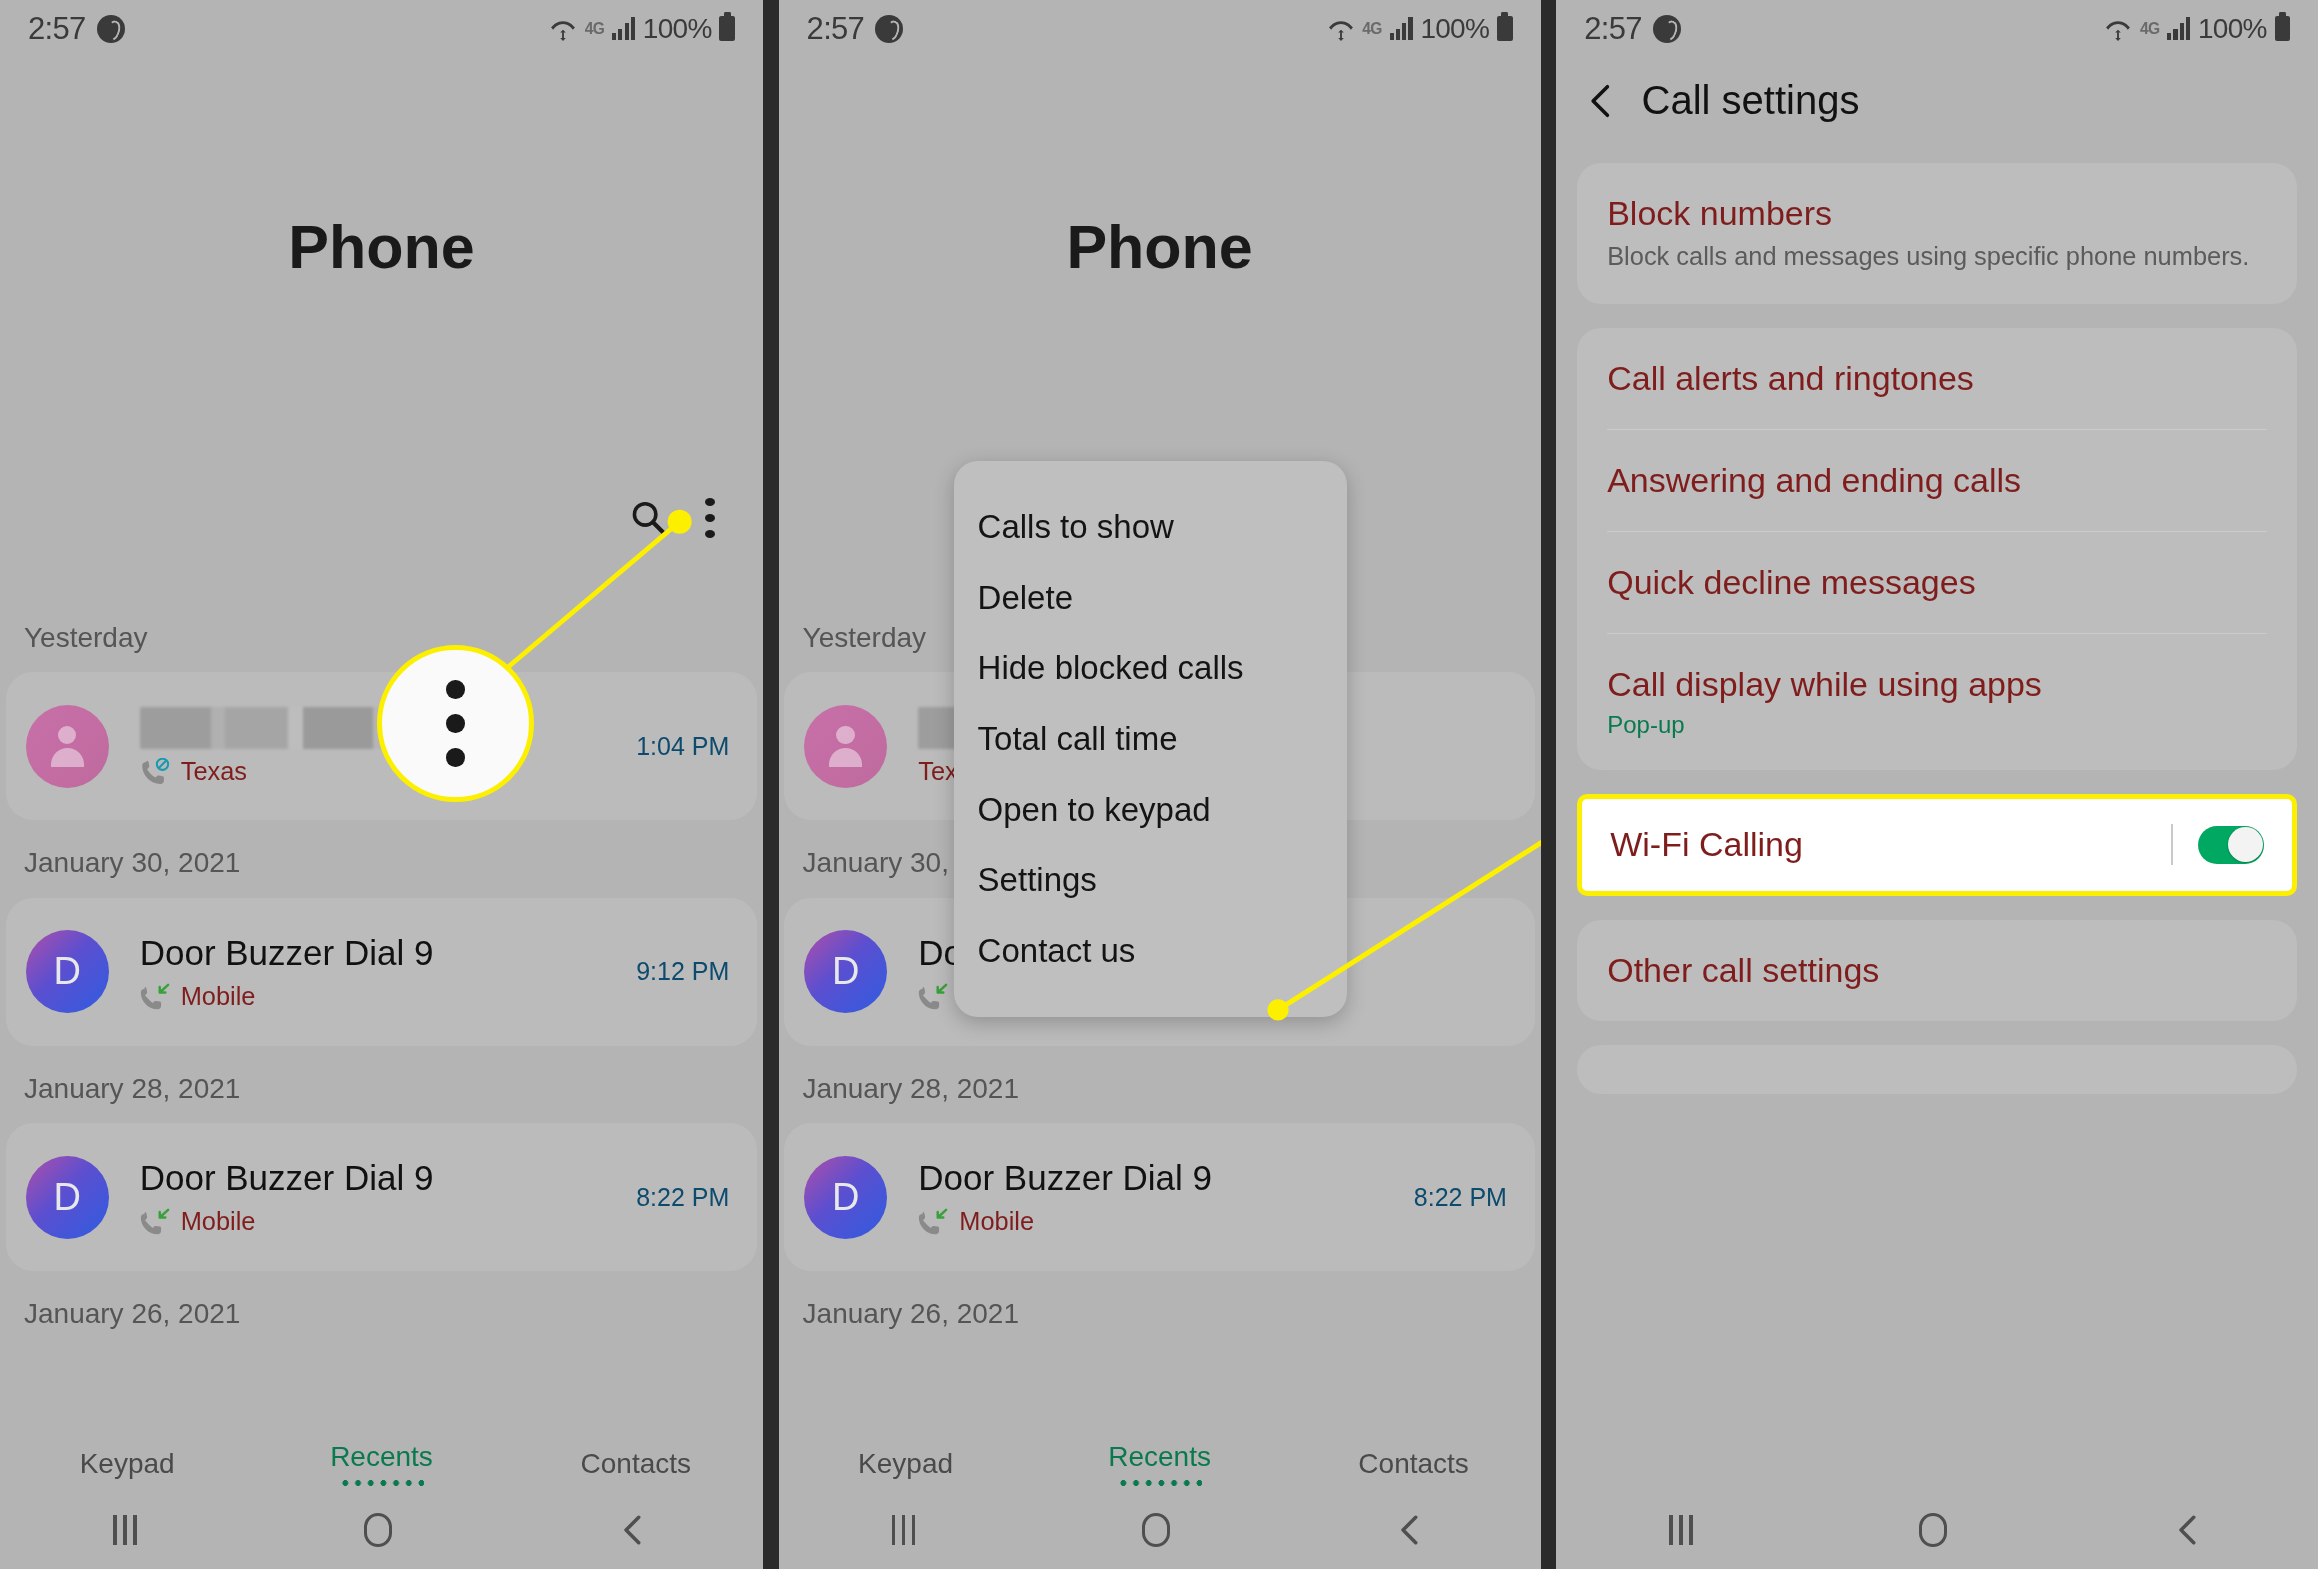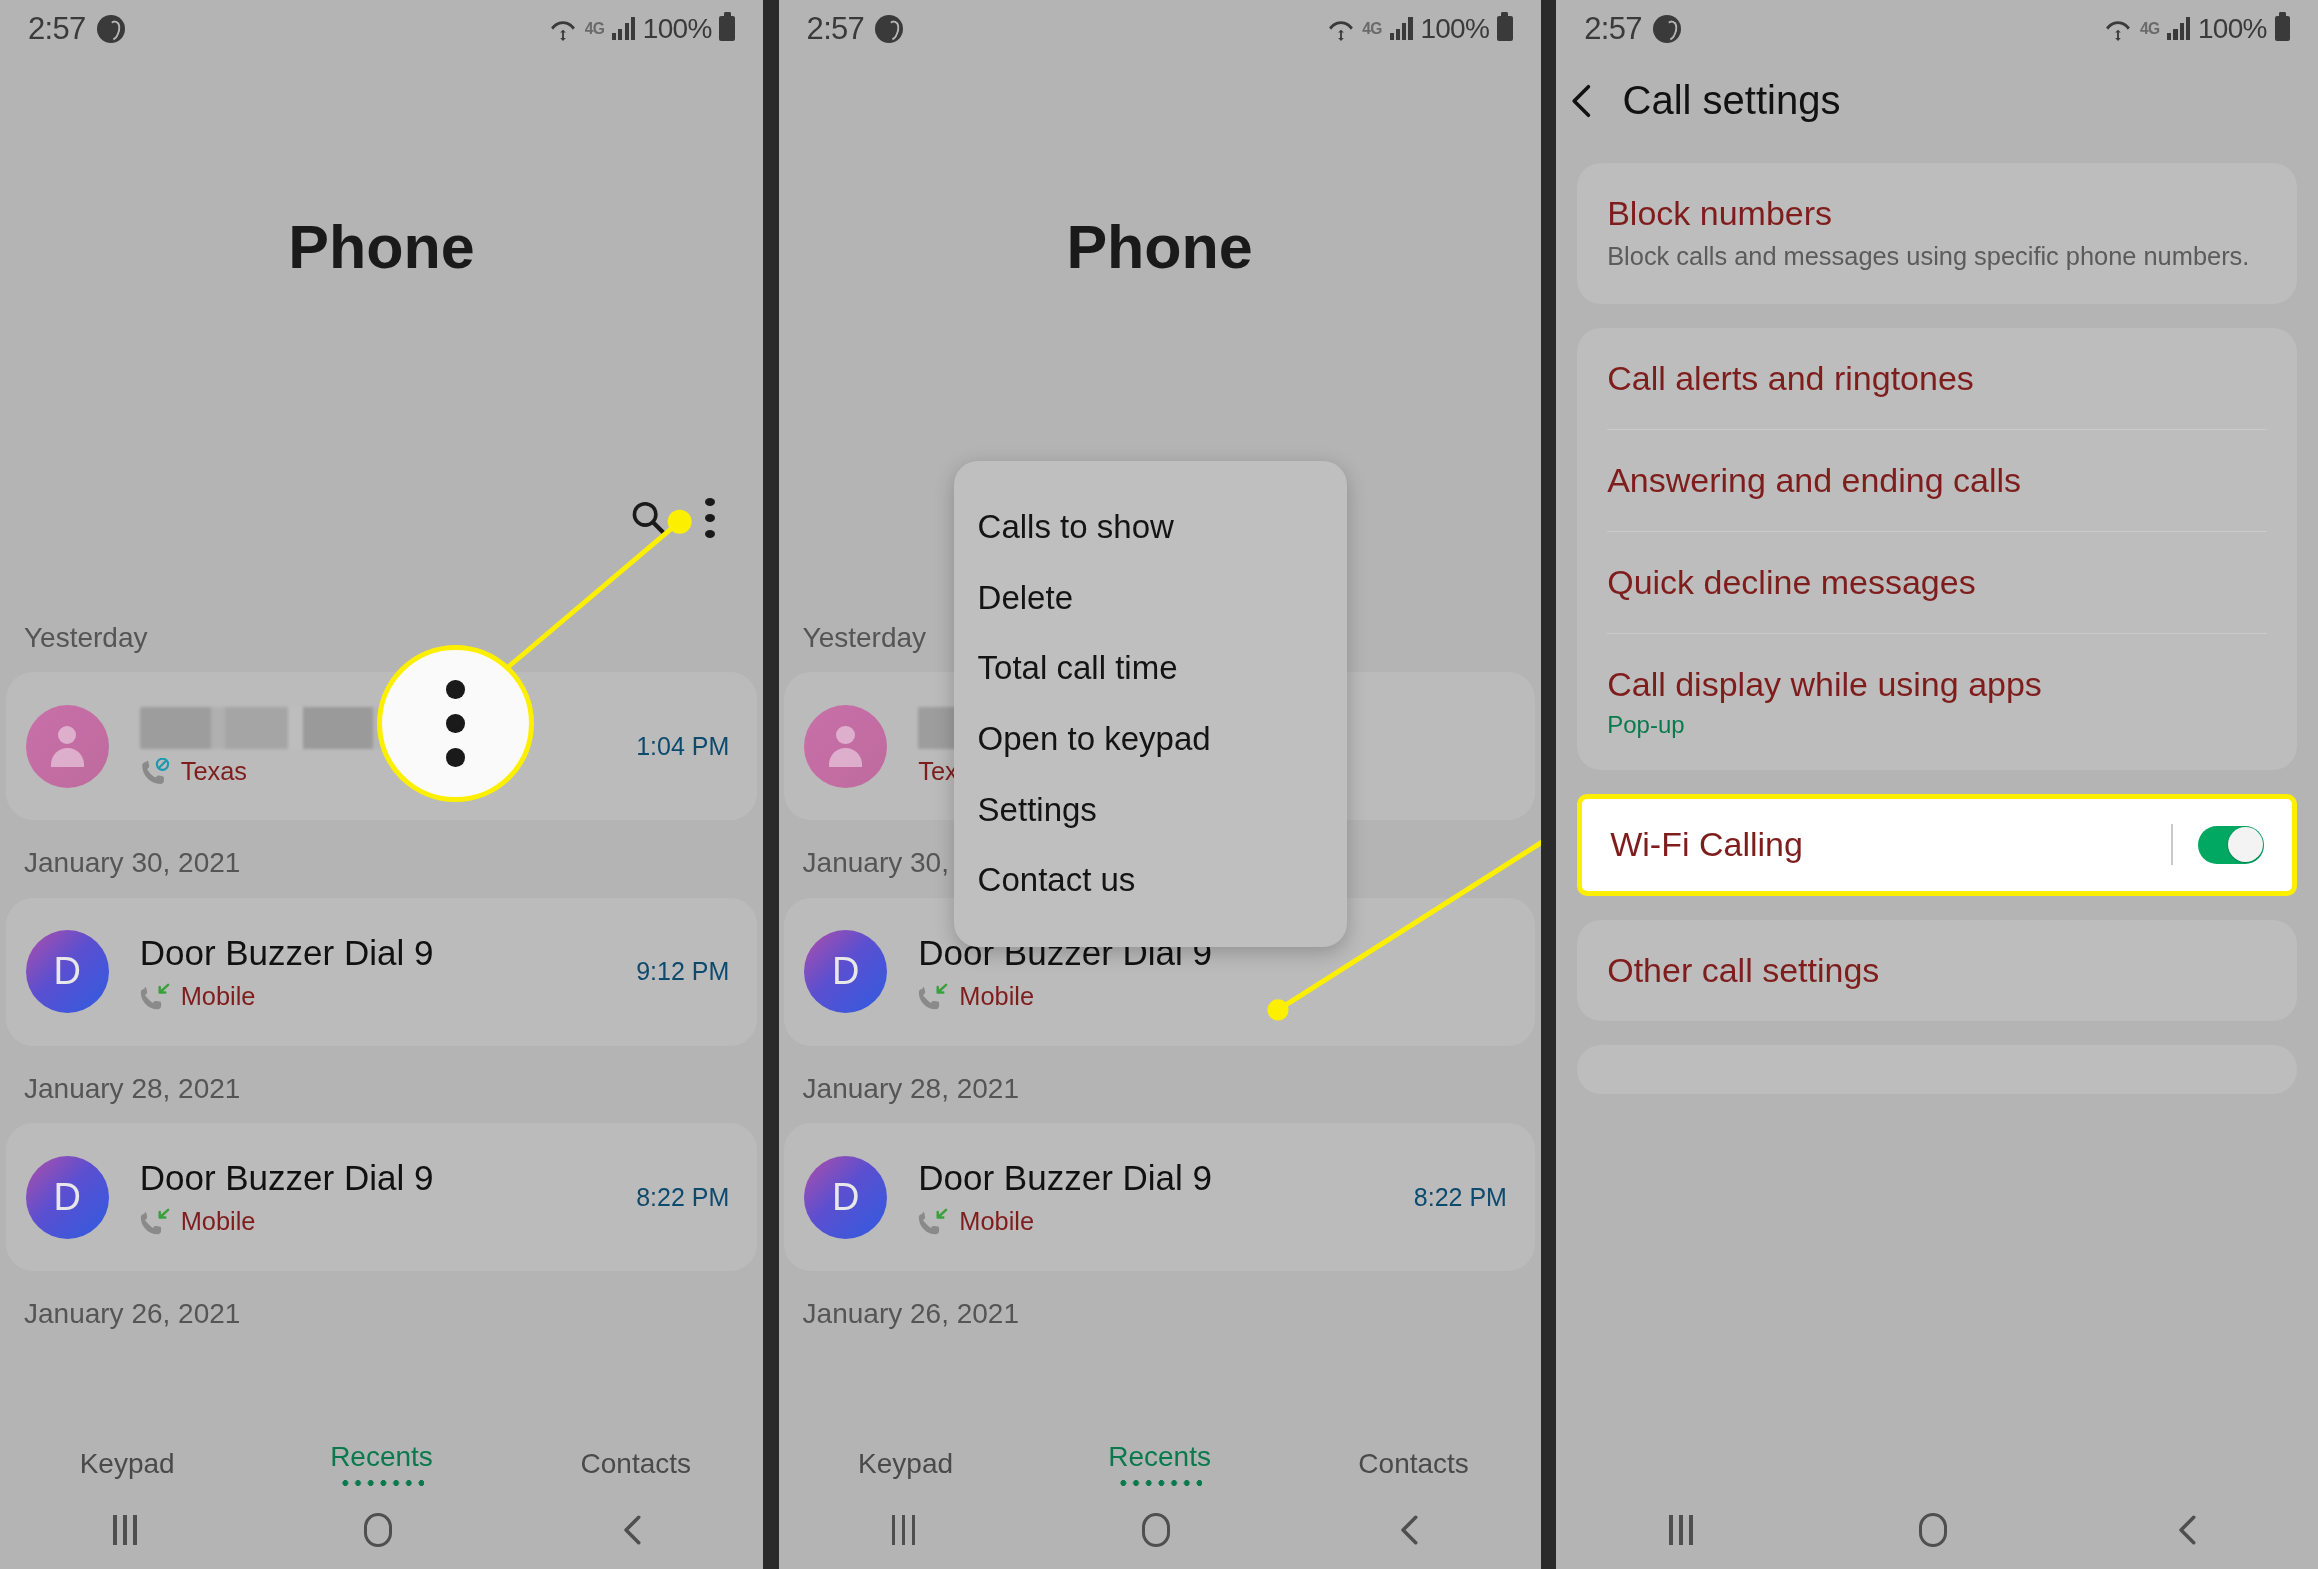--- a/index.html
+++ b/index.html
@@ -166,21 +166,21 @@
   }
   .menu-item {
     font-size: 33px; color: #141414;
     padding: 16.3px 0 16.3px 24px;
   }
 
   
   .cs-topbar {
     position: absolute; top: 78px; left: 0; right: 0;
     display: flex; align-items: center; gap: 25.4px;
-    padding-left: 11px;
+    padding-left: 30px;
   }
   .back-chevron svg { display:block; }
   .cs-title { font-size: 40px; color: #111; }
   .cs-list { position: absolute; top: 163px; left: 21px; right: 21px; }
   .cs-card {
     background: rgba(255,255,255,0.12);
     border-radius: 24px;
     margin-bottom: 24px;
     padding: 0 30px;
   }
@@ -459,20 +459,21 @@
           <span class="call-time">8:22 PM</span>
         </div>
       </div>
 
       <div class="date-hdr" style="margin-top:27px;">January 26, 2021</div>
     </div>
 
     <div class="dropdown">
       <div class="menu-item">Calls to show</div>
       <div class="menu-item">Delete</div>
+      <div class="menu-item">Hide blocked calls</div>
       <div class="menu-item">Total call time</div>
       <div class="menu-item">Open to keypad</div>
       <div class="menu-item">Settings</div>
       <div class="menu-item">Contact us</div>
     </div>
 
     <div class="tabs">
       <div class="tab"><span>Keypad</span></div>
       <div class="tab active"><span>Recents</span><div class="dots"></div></div>
       <div class="tab"><span>Contacts</span></div>

